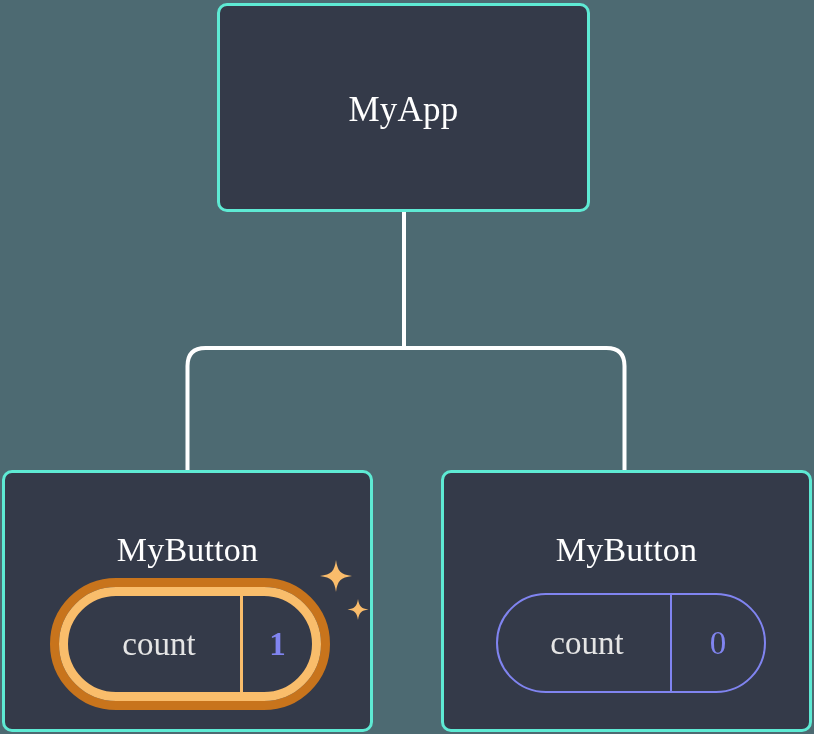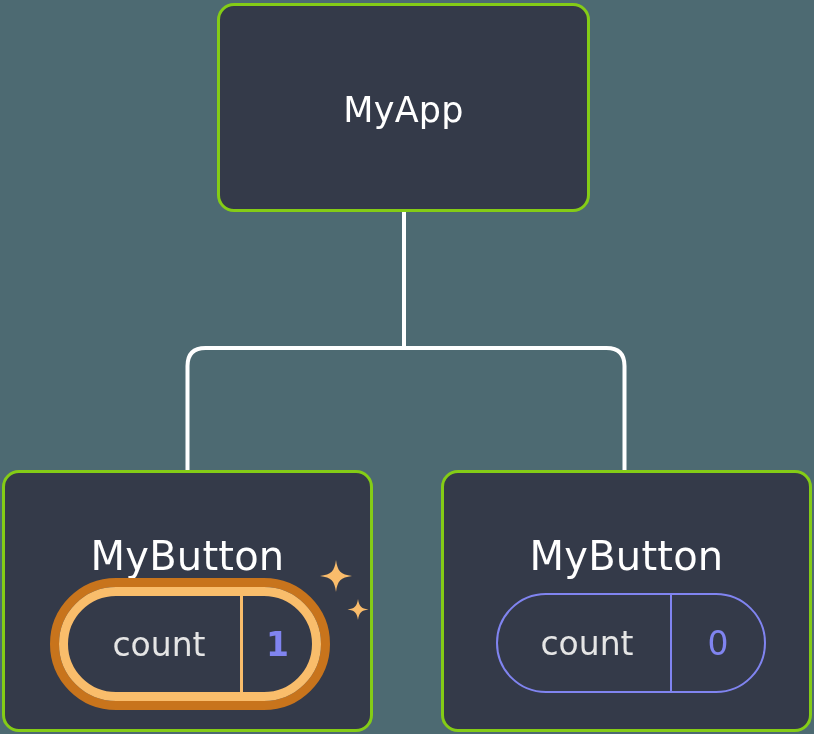--- a/index.html
+++ b/index.html
@@ -26,23 +26,24 @@
     top: 0;
     width: 814px;
     height: 734px;
   }
 
   
   .node {
     position: absolute;
     box-sizing: border-box;
     background: #343a49;
-    border: 3px solid #84cc16;
-    border-radius: 17px;
+    border: 3px solid #5eead4;
+    border-radius: 10px;
     z-index: 2;
+    font-family: Liberation Serif, serif;
   }
   .node-root {
     left: 217px;
     top: 3px;
     width: 373px;
     height: 209px;
   }
   .node-left {
     left: 2px;
     top: 470px;
@@ -66,22 +67,22 @@
     letter-spacing: 0.2px;
     white-space: nowrap;
   }
   .node-root .node-title {
     top: 84px;
     font-size: 35px;
     line-height: 40px;
   }
   .node-left .node-title,
   .node-right .node-title {
-    top: 64px;
-    font-size: 40px;
+    top: 58px;
+    font-size: 34px;
     line-height: 38px;
   }
 
   
   .pill {
     position: absolute;
     box-sizing: border-box;
     display: flex;
     align-items: stretch;
     background: transparent;

